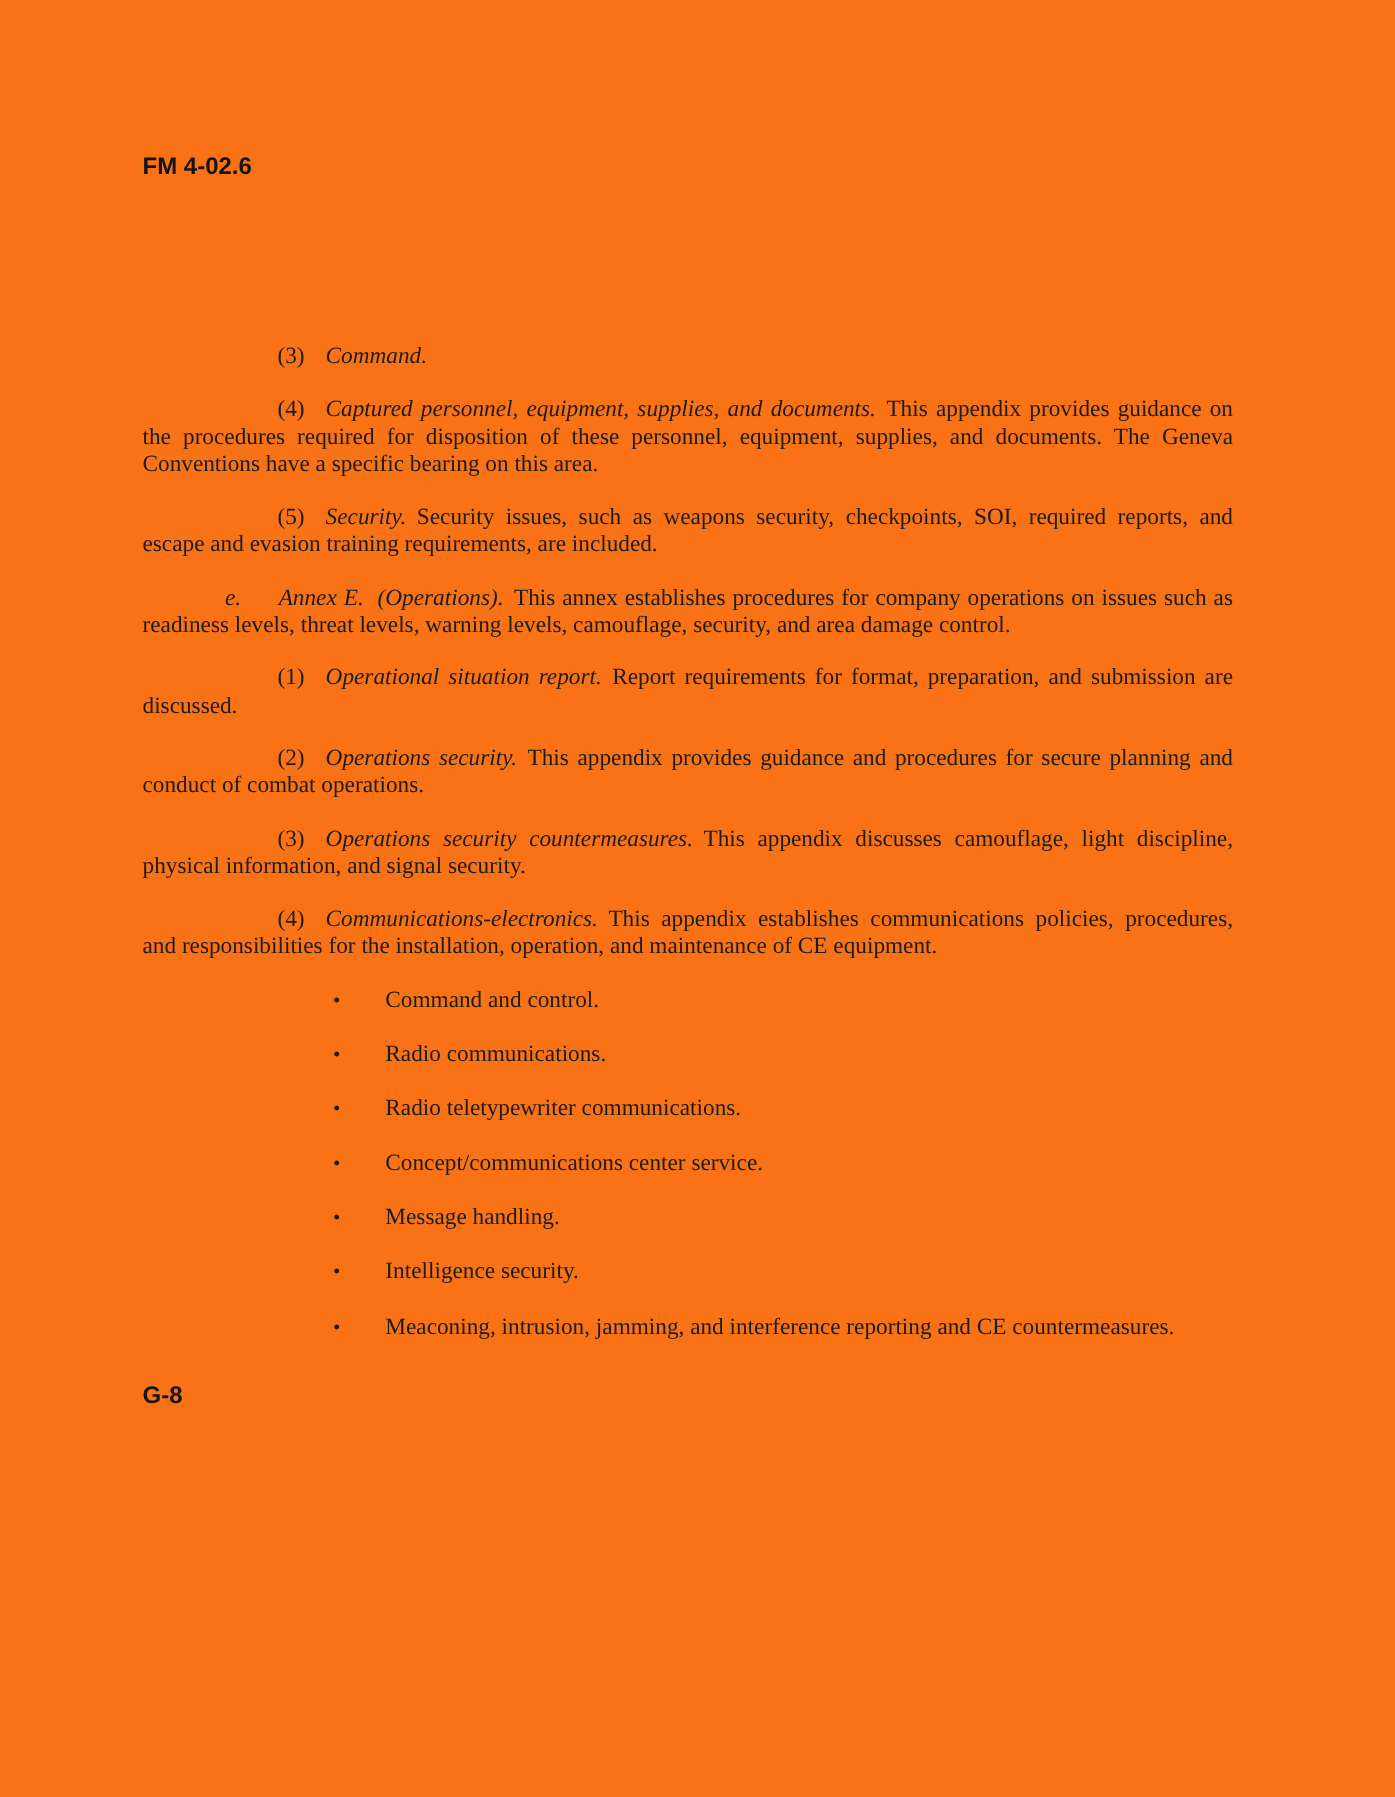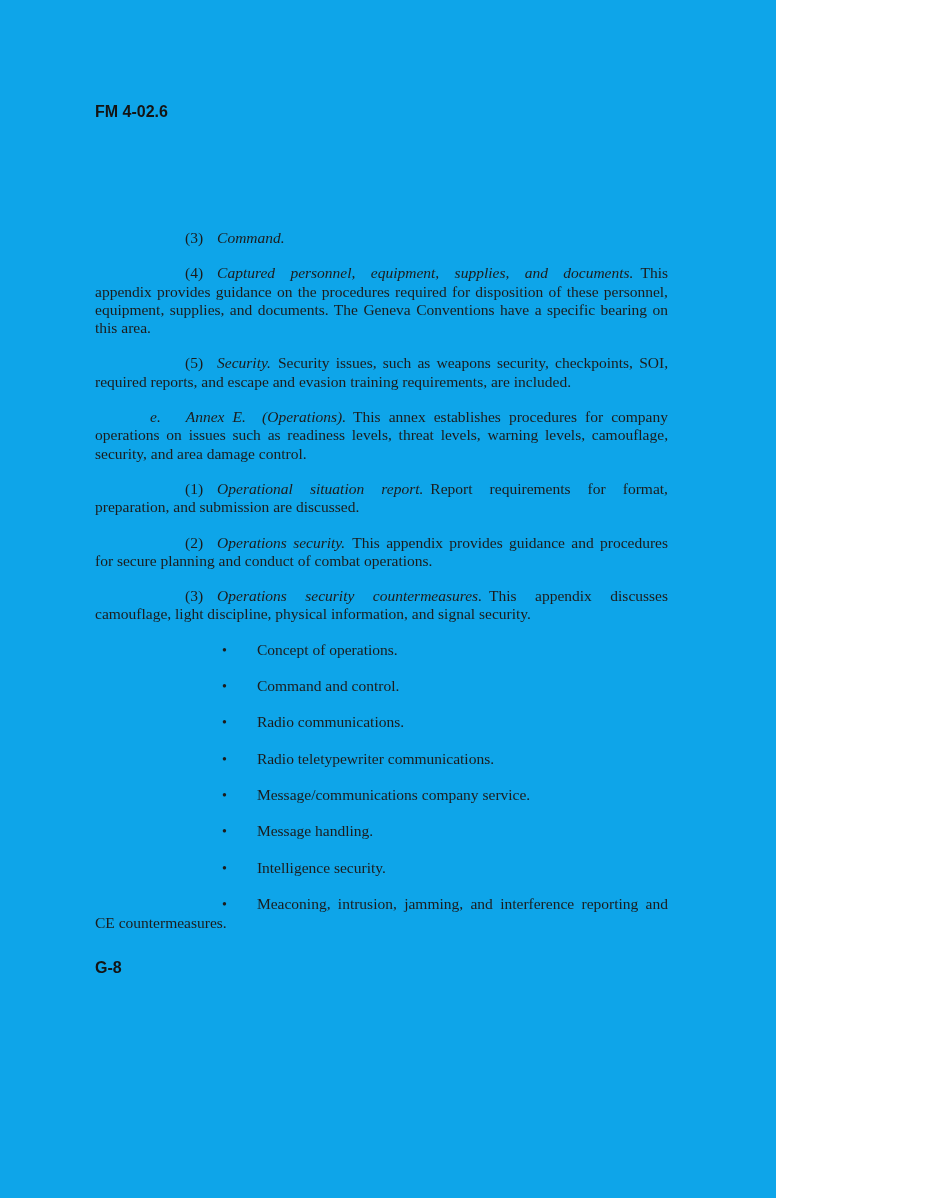--- a/index.html
+++ b/index.html
@@ -5,22 +5,22 @@
   * { margin: 0; padding: 0; box-sizing: border-box; }
   html, body { background: #ffffff; }
   body {
     width: 930px; height: 1198px;
     font-family: "Liberation Serif", serif;
     color: #1c1c1c;
     overflow: hidden;
   }
   .page {
     position: relative;
-    width: 776px; height: 1198px;
-    background: #0ea5e9;
+    width: 930px; height: 1198px;
+    background: #f97316;
     padding: 103px 108px 0 95px; 
   }
   .doc-header, .doc-footer {
     font-family: "Liberation Sans", sans-serif;
     font-weight: bold;
     font-size: 16px;
     line-height: 18px;
     color: #141414;
   }
   .doc-header { margin-bottom: 108px; }
@@ -64,27 +64,27 @@
     <p class="ind-num"><span class="num">(5)</span><span class="sp sp-num"></span><span class="title">Security.</span><span class="sp sp-title"></span><span class="body-text">Security issues, such as weapons security, checkpoints, SOI, required reports, and escape and evasion training requirements, are included.</span></p>
 
     <p class="ind-sub"><span class="num num-italic">e.</span><span class="sp sp-sub"></span><span class="title">Annex E.&nbsp; (Operations).</span><span class="sp sp-title"></span><span class="body-text">This annex establishes procedures for company operations on issues such as readiness levels, threat levels, warning levels, camouflage, security, and area damage control.</span></p>
 
     <p class="ind-num"><span class="num">(1)</span><span class="sp sp-num"></span><span class="title">Operational situation report.</span><span class="sp sp-title"></span><span class="body-text">Report requirements for format, preparation, and sub­mission are discussed.</span></p>
 
     <p class="ind-num"><span class="num">(2)</span><span class="sp sp-num"></span><span class="title">Operations security.</span><span class="sp sp-title"></span><span class="body-text">This appendix provides guidance and procedures for secure planning and conduct of combat operations.</span></p>
 
     <p class="ind-num"><span class="num">(3)</span><span class="sp sp-num"></span><span class="title">Operations security countermeasures.</span><span class="sp sp-title"></span><span class="body-text">This appendix discusses camouflage, light discipline, physical information, and signal security.</span></p>
 
+    <p class="ind-num"><span class="num">(4)</span><span class="sp sp-num"></span><span class="title">Communications-electronics.</span><span class="sp sp-title"></span><span class="body-text">This appendix establishes communications policies, proce­dures, and responsibilities for the installation, operation, and maintenance of CE equipment.</span></p>
 
     <div class="bullet-list">
-      <p class="bullet"><span class="marker">•</span><span class="sp sp-bullet"></span><span>Concept of operations.</span></p>
       <p class="bullet"><span class="marker">•</span><span class="sp sp-bullet"></span><span>Command and control.</span></p>
       <p class="bullet"><span class="marker">•</span><span class="sp sp-bullet"></span><span>Radio communications.</span></p>
       <p class="bullet"><span class="marker">•</span><span class="sp sp-bullet"></span><span>Radio teletypewriter communications.</span></p>
-      <p class="bullet"><span class="marker">•</span><span class="sp sp-bullet"></span><span>Message/communications company service.</span></p>
+      <p class="bullet"><span class="marker">•</span><span class="sp sp-bullet"></span><span>Concept/communications center service.</span></p>
       <p class="bullet"><span class="marker">•</span><span class="sp sp-bullet"></span><span>Message handling.</span></p>
       <p class="bullet"><span class="marker">•</span><span class="sp sp-bullet"></span><span>Intelligence security.</span></p>
       <p class="bullet"><span class="marker">•</span><span class="sp sp-bullet"></span><span>Meaconing, intrusion, jamming, and interference reporting and CE counter­measures.</span></p>
     </div>
 
   </div>
 
   <div class="doc-footer">
     <span>G-8</span>
   </div>

